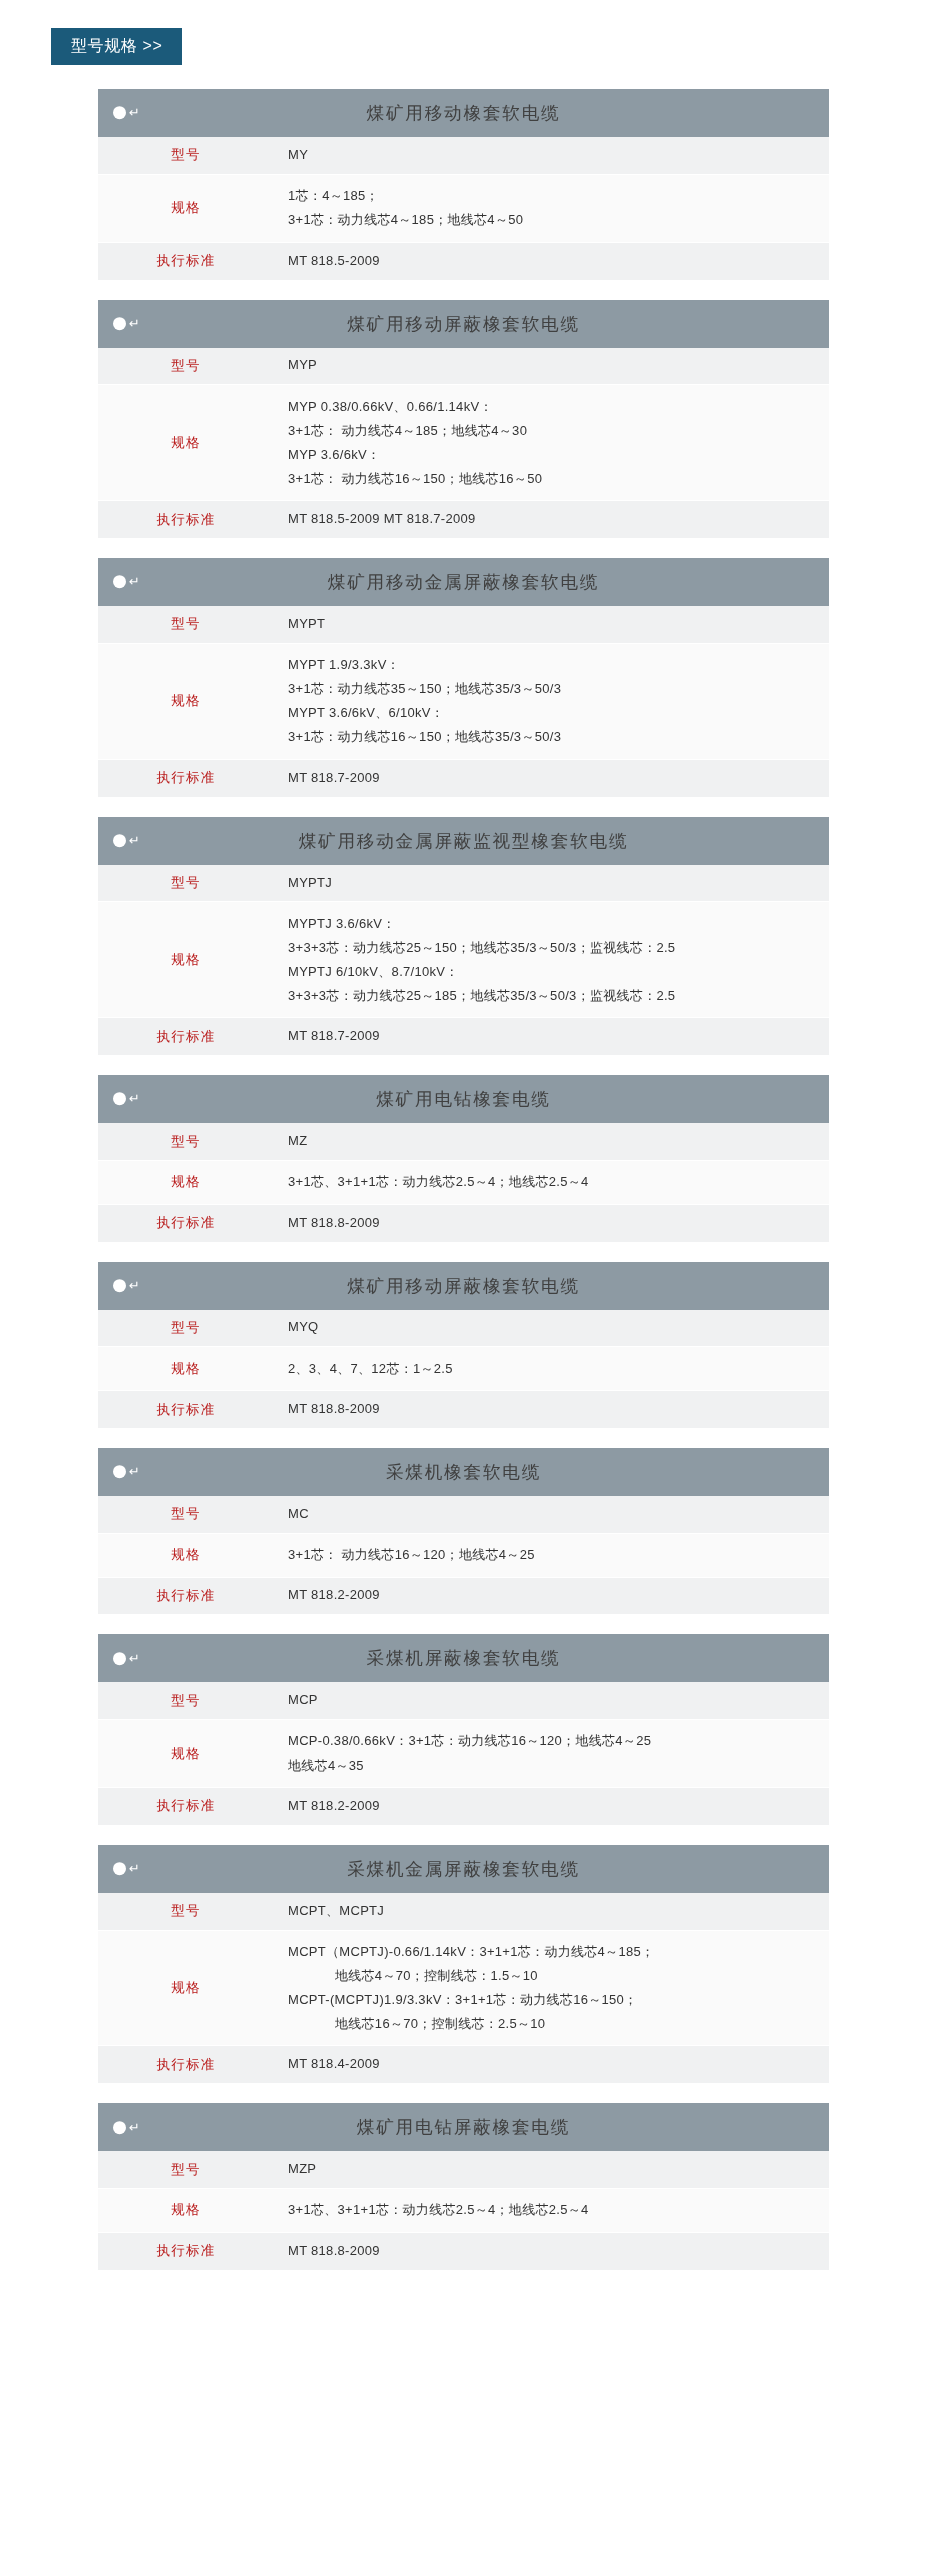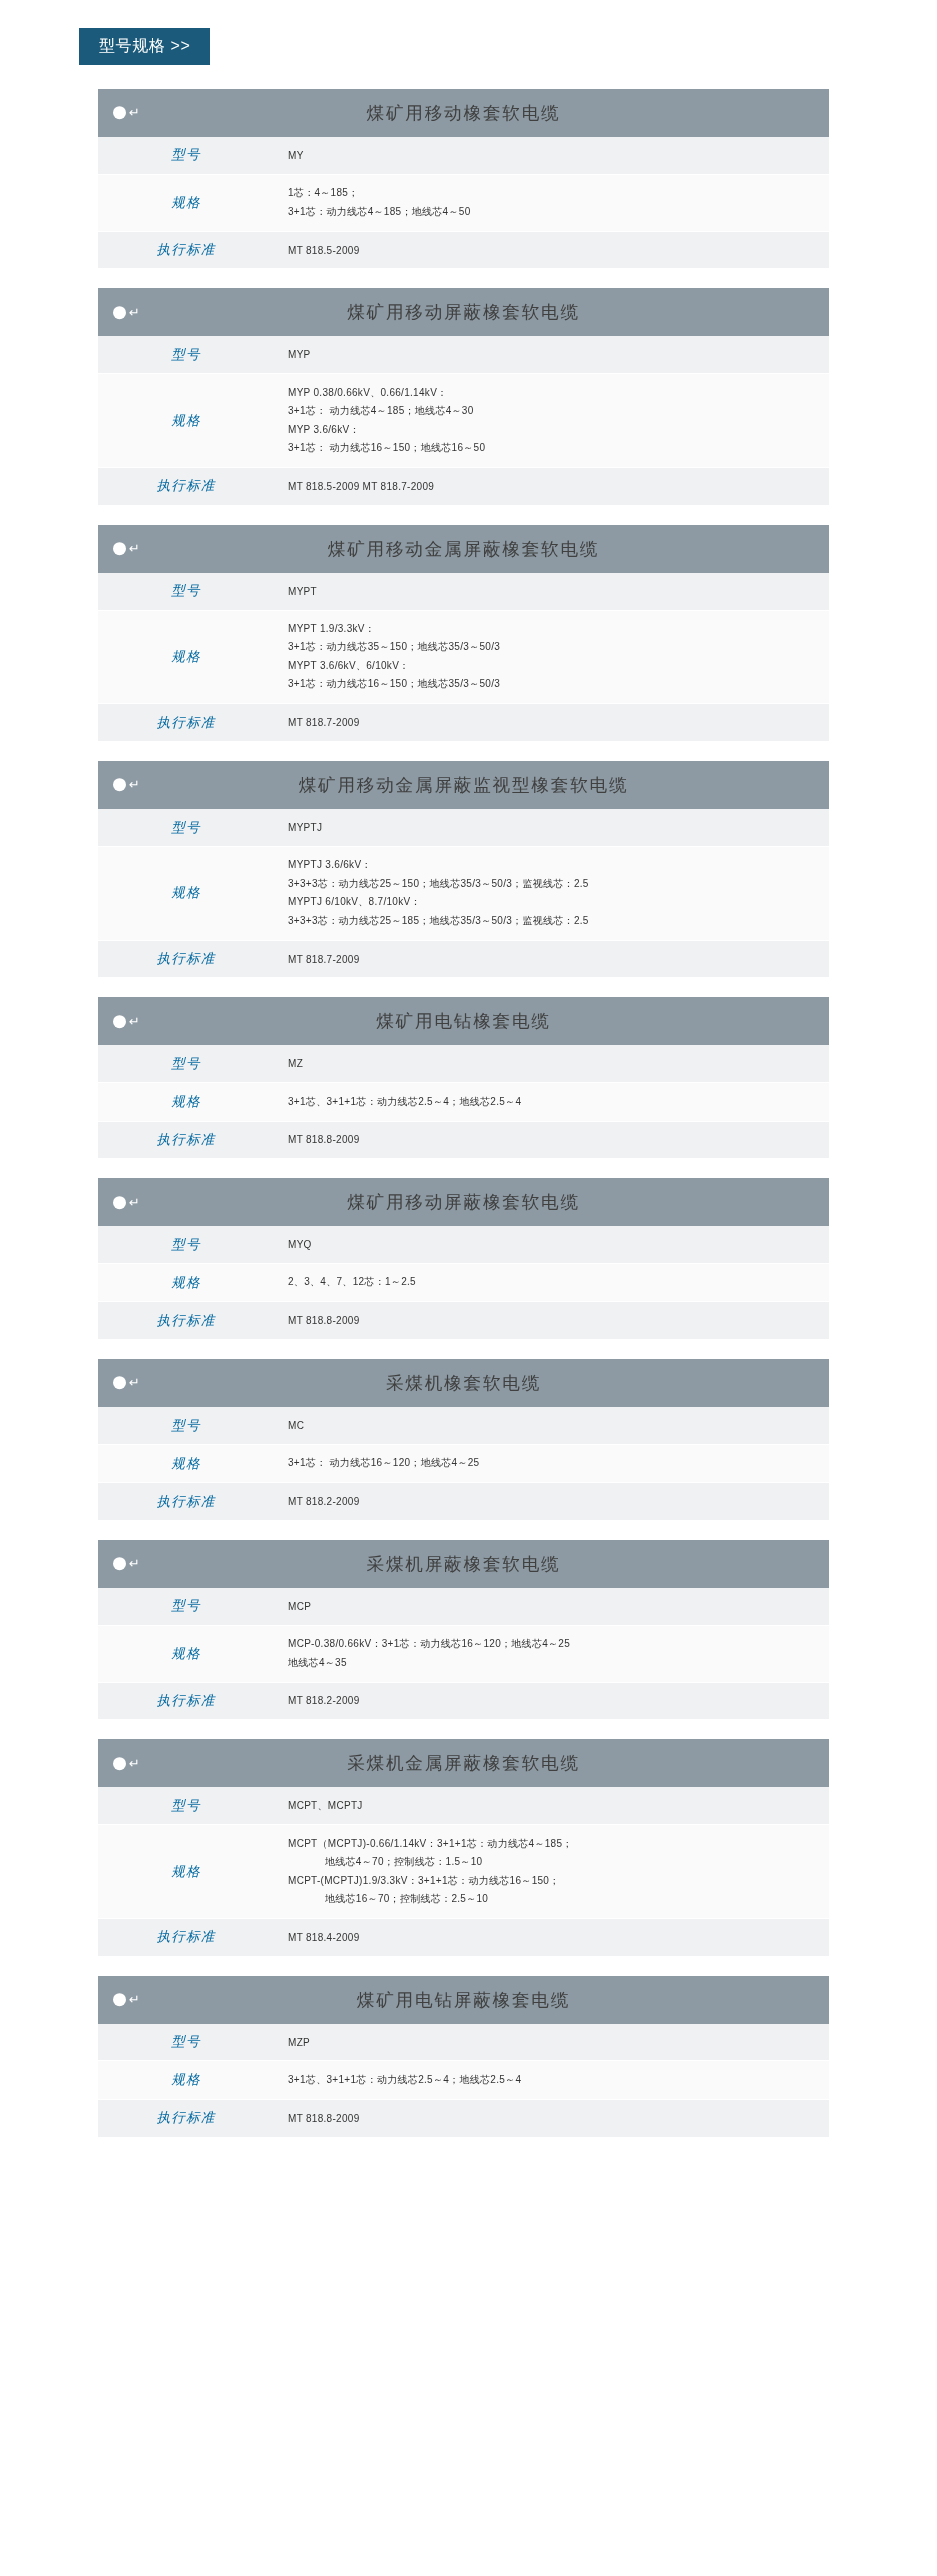--- a/index.html
+++ b/index.html
@@ -17,21 +17,20 @@
     position: relative;
     width: 937px;
     min-height: 2576px;
     box-sizing: border-box;
     padding: 0;
   }
 
   
   .top-tag-wrap {
     padding: 28px 0 0 51px;
-    margin-left: 28px;
   }
   .top-tag {
     display: inline-block;
     background: #1b5a7a;
     color: #ffffff;
     font-size: 16px;
     letter-spacing: 0.6px;
     padding: 10px 20px 10.5px 20px;
     line-height: 1;
     white-space: nowrap;
@@ -96,34 +95,33 @@
   .row.even { background: #fafafa; }
   .row:last-child { border-bottom: none; justify-content: space-between; }
 
   .cell-label {
     width: 176px;
     flex: 0 0 176px;
     display: flex;
     align-items: center;
     justify-content: center;
     font-size: 13.5px;
-    color: #0369a1;
+    color: #b91c1c;
     letter-spacing: 1.2px;
     padding: 9.4px 0;
     box-sizing: border-box;
-    font-style: italic;
   }
   .cell-value {
     flex: 1 1 auto;
     display: flex;
     flex-direction: column;
     justify-content: center;
     padding: 9.4px 11.7px 9.4px 14px;
     box-sizing: border-box;
-    font-size: 10px;
+    font-size: 13px;
     color: #333;
     line-height: 1.85;
     letter-spacing: 0.3px;
   }
   .cell-value .line {
     white-space: pre-wrap;
   }
   .cell-value.single {
     line-height: 1.3;
   }

